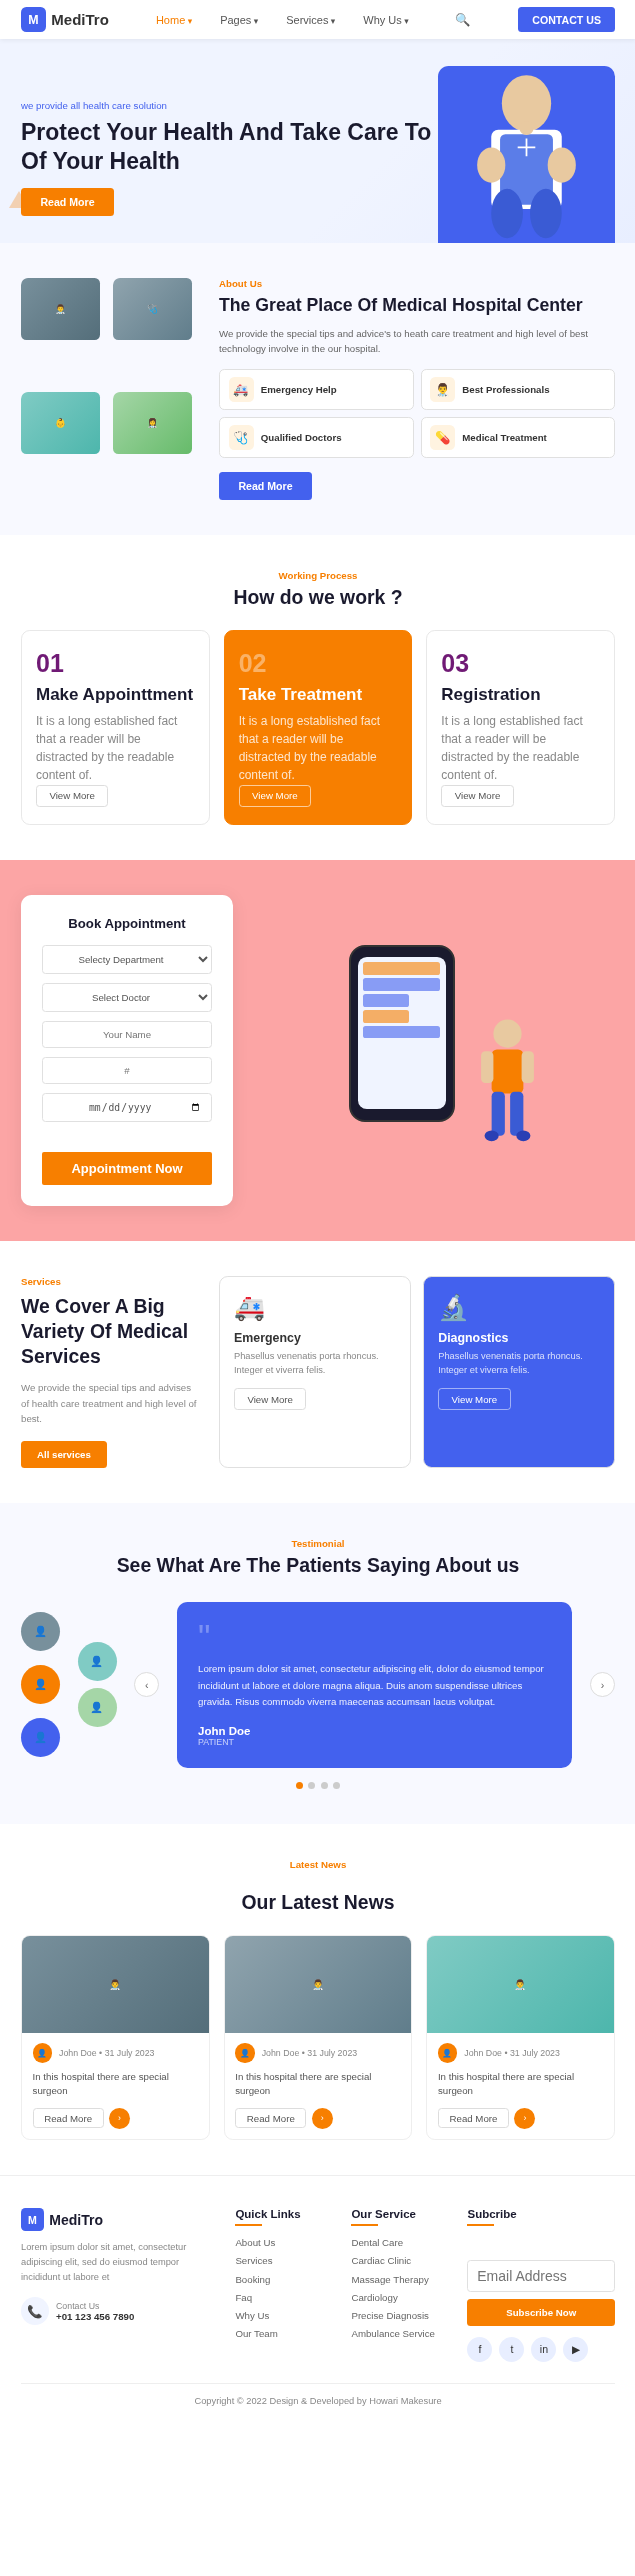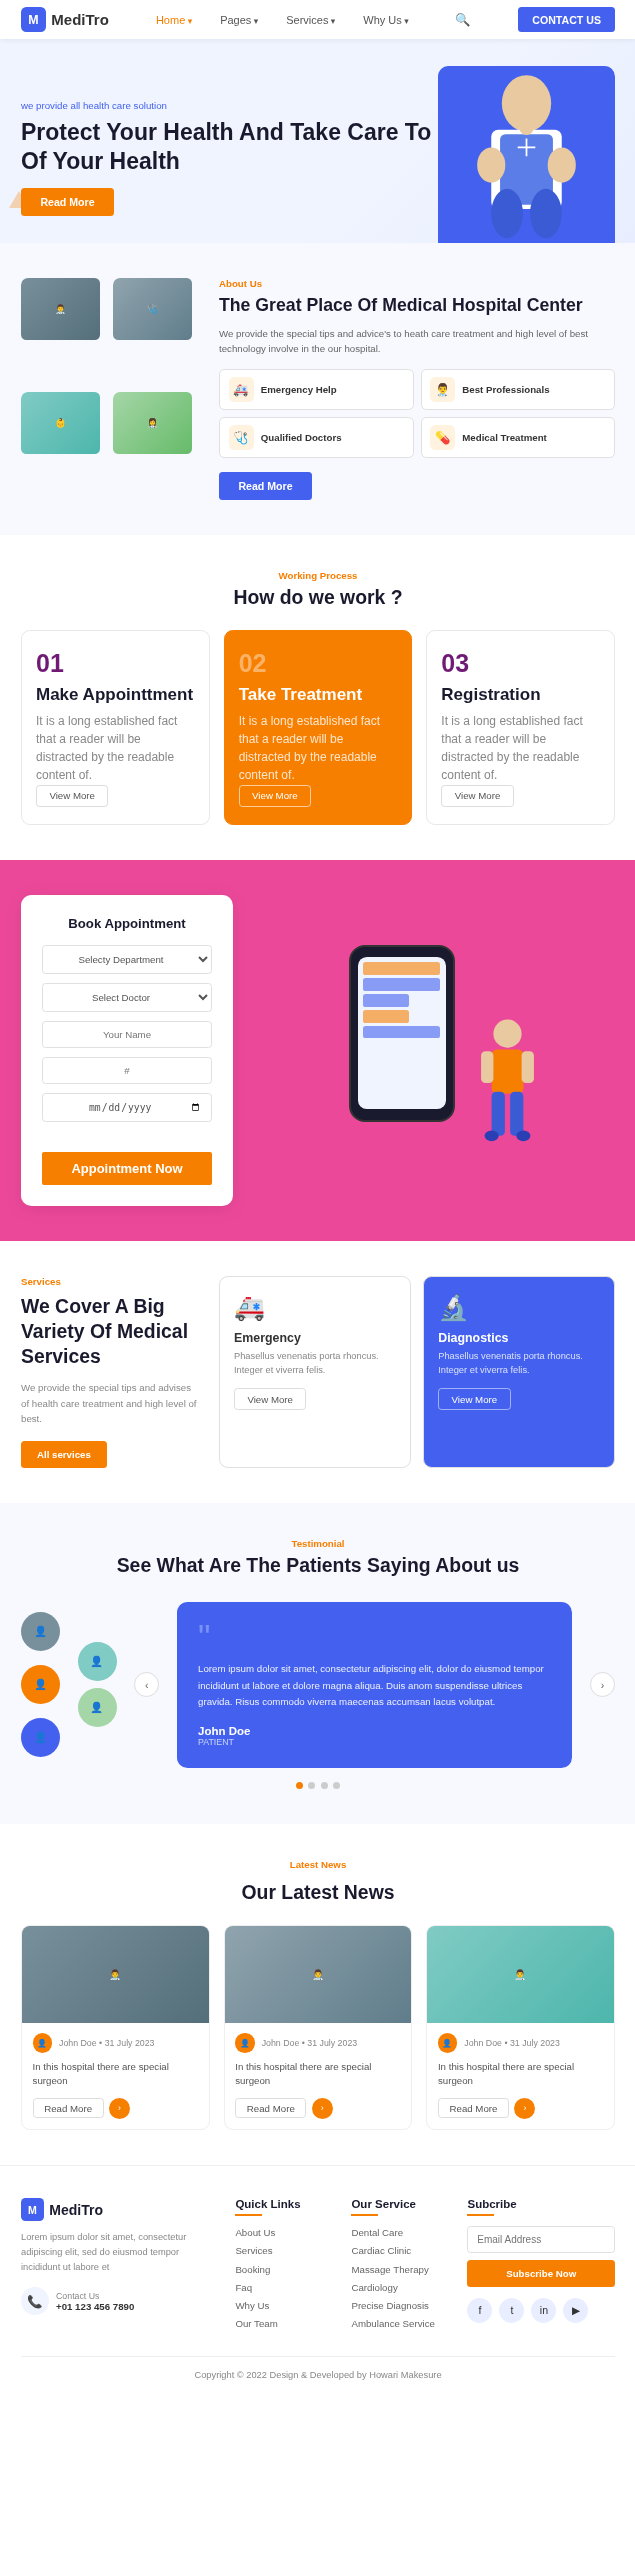--- a/index.html
+++ b/index.html
@@ -55,21 +55,21 @@
     .step-num { font-size: 25px; font-weight: 900; color: #701a75; margin-bottom: 7px; }
     .step-card.active .step-num { color: rgba(255,255,255,0.4); }
     .step-name { font-size: 17px; font-weight: 700; color: #1a1a2e; margin-bottom: 7px; }
     .step-card.active .step-name { color: #fff; }
     .step-desc { font-size: 12px; color: #888; line-height: 1.5; margin-bottom: 1px; }
     .step-card.active .step-desc { color: rgba(255,255,255,0.8); }
     .step-btn { display: inline-block; border: 0.9px solid #ddd; color: #555; font-size: 9.7px; padding: 4.4px 12.4px; border-radius: 3.5px; cursor: pointer; background: #fff; }
     .step-card.active .step-btn { border-color: rgba(255,255,255,0.6); color: #fff; background: transparent; }
 
     
-    .appointment { padding: 35px 21px; background: #ec4899; display: flex; gap: 26.5px; align-items: center; }
+    .appointment { padding: 35px 21px; background: #fca5a5; display: flex; gap: 26.5px; align-items: center; }
     .appt-form-box { background: #fff; border-radius: 10.6px; padding: 21px; width: 212px; flex-shrink: 0; box-shadow: 0 3.5px 17.7px rgba(0,0,0,0.08); }
     .appt-title { font-size: 13.2px; font-weight: 700; color: #1a1a2e; margin-bottom: 14px; text-align: center; }
     .form-group { margin-bottom: 8.8px; }
     .form-group select, .form-group input { width: 100%; border: 0.9px solid #e0e0e0; border-radius: 3.5px; padding: 7px 8.8px; font-size: 9.7px; color: #555; background: #fff; outline: none; text-align: center; }
     .appt-submit { width: 100%; background: #f77f00; color: #fff; border: none; padding: 8.8px; border-radius: 2px; font-size: 13px; font-weight: 600; cursor: pointer; margin-top: 21px; }
     .appt-illustration { flex: 1; display: flex; justify-content: center; align-items: center; }
     .phone-mockup { width: 106px; height: 177px; background: #1a1a2e; border-radius: 16px; position: relative; display: flex; flex-direction: column; align-items: center; padding: 10.6px 7px; border: 2.6px solid #333; }
     .phone-screen { width: 100%; flex: 1; background: #f0f4ff; border-radius: 8.8px; display: flex; flex-direction: column; gap: 3.5px; padding: 5.3px; }
     .phone-row { height: 12.4px; background: #4361ee; border-radius: 2.6px; opacity: 0.6; }
     .phone-row.orange { background: #f77f00; }
@@ -106,21 +106,21 @@
     .test-text { font-size: 9.7px; line-height: 1.7; color: rgba(255,255,255,0.9); margin-bottom: 14px; }
     .test-name { font-size: 11.5px; font-weight: 700; color: #fff; }
     .test-role { font-size: 8.8px; color: rgba(255,255,255,0.7); }
     .test-dots { display: flex; gap: 5.3px; justify-content: center; margin-top: 14px; }
     .test-dot { width: 7px; height: 7px; border-radius: 50%; background: #ccc; }
     .test-dot.active { background: #f77f00; }
     .nav-arrow { width: 25px; height: 25px; border-radius: 50%; border: 0.9px solid #ddd; display: flex; align-items: center; justify-content: center; cursor: pointer; font-size: 10.6px; color: #666; background: #fff; flex-shrink: 0; align-self: center; }
 
     
     .news { padding: 35px 21px; background: #fff; }
-    .news-label { color: #f77f00; font-size: 9.7px; font-weight: 600; margin-bottom: 11px; text-align: center; }
+    .news-label { color: #f77f00; font-size: 9.7px; font-weight: 600; margin-bottom: 21px; text-align: center; }
     .news-title { font-size: 19.4px; font-weight: 800; color: #1a1a2e; text-align: center; margin-bottom: 21px; }
     .news-grid { display: grid; grid-template-columns: 1fr 1fr 1fr; gap: 14px; }
     .news-card { border: 0.9px solid #eee; border-radius: 8.8px; overflow: hidden; }
     .news-img { height: 97px; background: #b0bec5; display: flex; align-items: center; justify-content: center; color: #fff; font-size: 9.7px; }
     .news-img.n1 { background: linear-gradient(135deg, #78909c, #546e7a); }
     .news-img.n2 { background: linear-gradient(135deg, #90a4ae, #607d8b); }
     .news-img.n3 { background: linear-gradient(135deg, #80cbc4, #4db6ac); }
     .news-body { padding: 10.6px; }
     .news-meta { display: flex; align-items: center; gap: 7px; margin-bottom: 7px; }
     .news-author-avatar { width: 19.4px; height: 19.4px; border-radius: 50%; background: #f77f00; display: flex; align-items: center; justify-content: center; color: #fff; font-size: 8px; }
@@ -136,21 +136,21 @@
     .footer-logo { display: flex; align-items: center; gap: 5.3px; font-weight: 700; font-size: 14px; color: #1a1a2e; margin-bottom: 8.8px; }
     .footer-logo-icon { width: 23px; height: 23px; background: #4361ee; border-radius: 4.4px; display: flex; align-items: center; justify-content: center; color: #fff; font-size: 10.6px; }
     .footer-desc { font-size: 9.3px; color: #888; line-height: 1.6; margin-bottom: 12.4px; }
     .footer-contact { display: flex; align-items: center; gap: 7px; font-size: 9.7px; color: #333; }
     .footer-contact-icon { width: 28px; height: 28px; background: #f0f4ff; border-radius: 50%; display: flex; align-items: center; justify-content: center; font-size: 12.4px; }
     .footer-col-title { font-size: 11.5px; font-weight: 700; color: #1a1a2e; margin-bottom: 10.6px; position: relative; }
     .footer-col-title::after { content: ''; display: block; width: 26.5px; height: 1.8px; background: #f77f00; margin-top: 3.5px; }
     .footer-links { list-style: none; }
     .footer-links li { margin-bottom: 6.2px; }
     .footer-links a { text-decoration: none; color: #666; font-size: 9.7px; }
-    .footer-subscribe input { width: 100%; border: 0.9px solid #e0e0e0; border-radius: 3.5px; padding: 7px 8.8px; font-size: 10px; outline: none; margin-bottom: 7px; }
+    .footer-subscribe input { width: 100%; border: 0.9px solid #e0e0e0; border-radius: 3.5px; padding: 7px 8.8px; font-size: 14px; outline: none; margin-bottom: 7px; margin-top: 24px; }
     .footer-subscribe-btn { width: 100%; background: #f77f00; color: #fff; border: none; padding: 8px; border-radius: 3.5px; font-size: 9.7px; font-weight: 600; cursor: pointer; margin-bottom: 10.6px; }
     .social-icons { display: flex; gap: 7px; }
     .social-icon { width: 25px; height: 25px; border-radius: 50%; background: #e8eeff; display: flex; align-items: center; justify-content: center; font-size: 10.6px; cursor: pointer; }
     .footer-bottom { border-top: 0.9px solid #eee; padding-top: 12.4px; text-align: center; font-size: 9.3px; color: #888; }
   </style>
 </head>
 <body>
 
 <nav>
   <div class="nav-logo">

